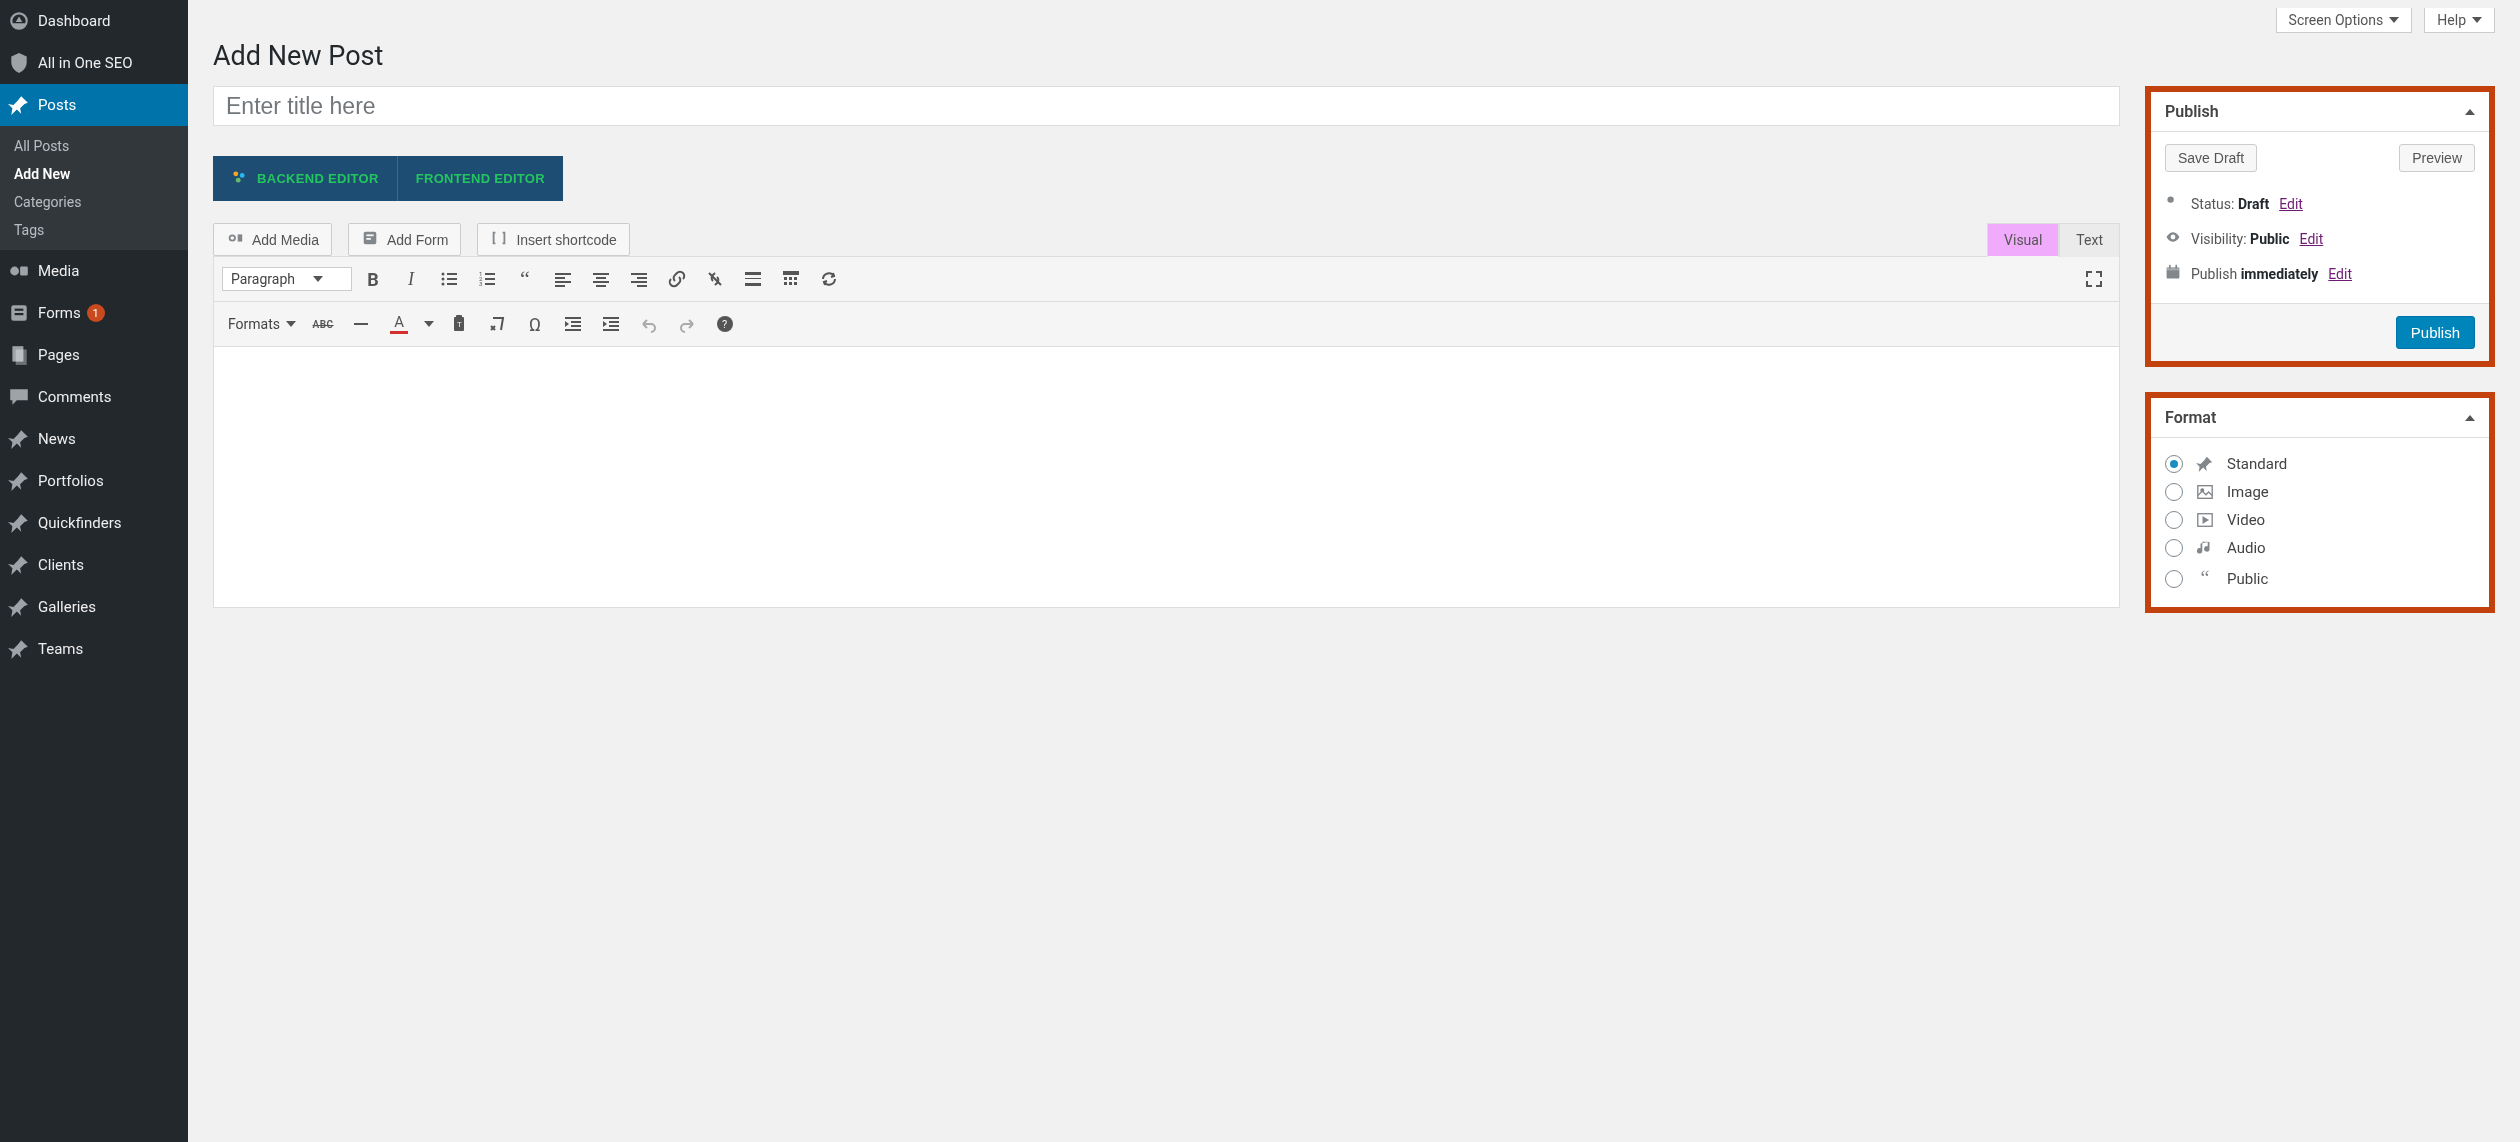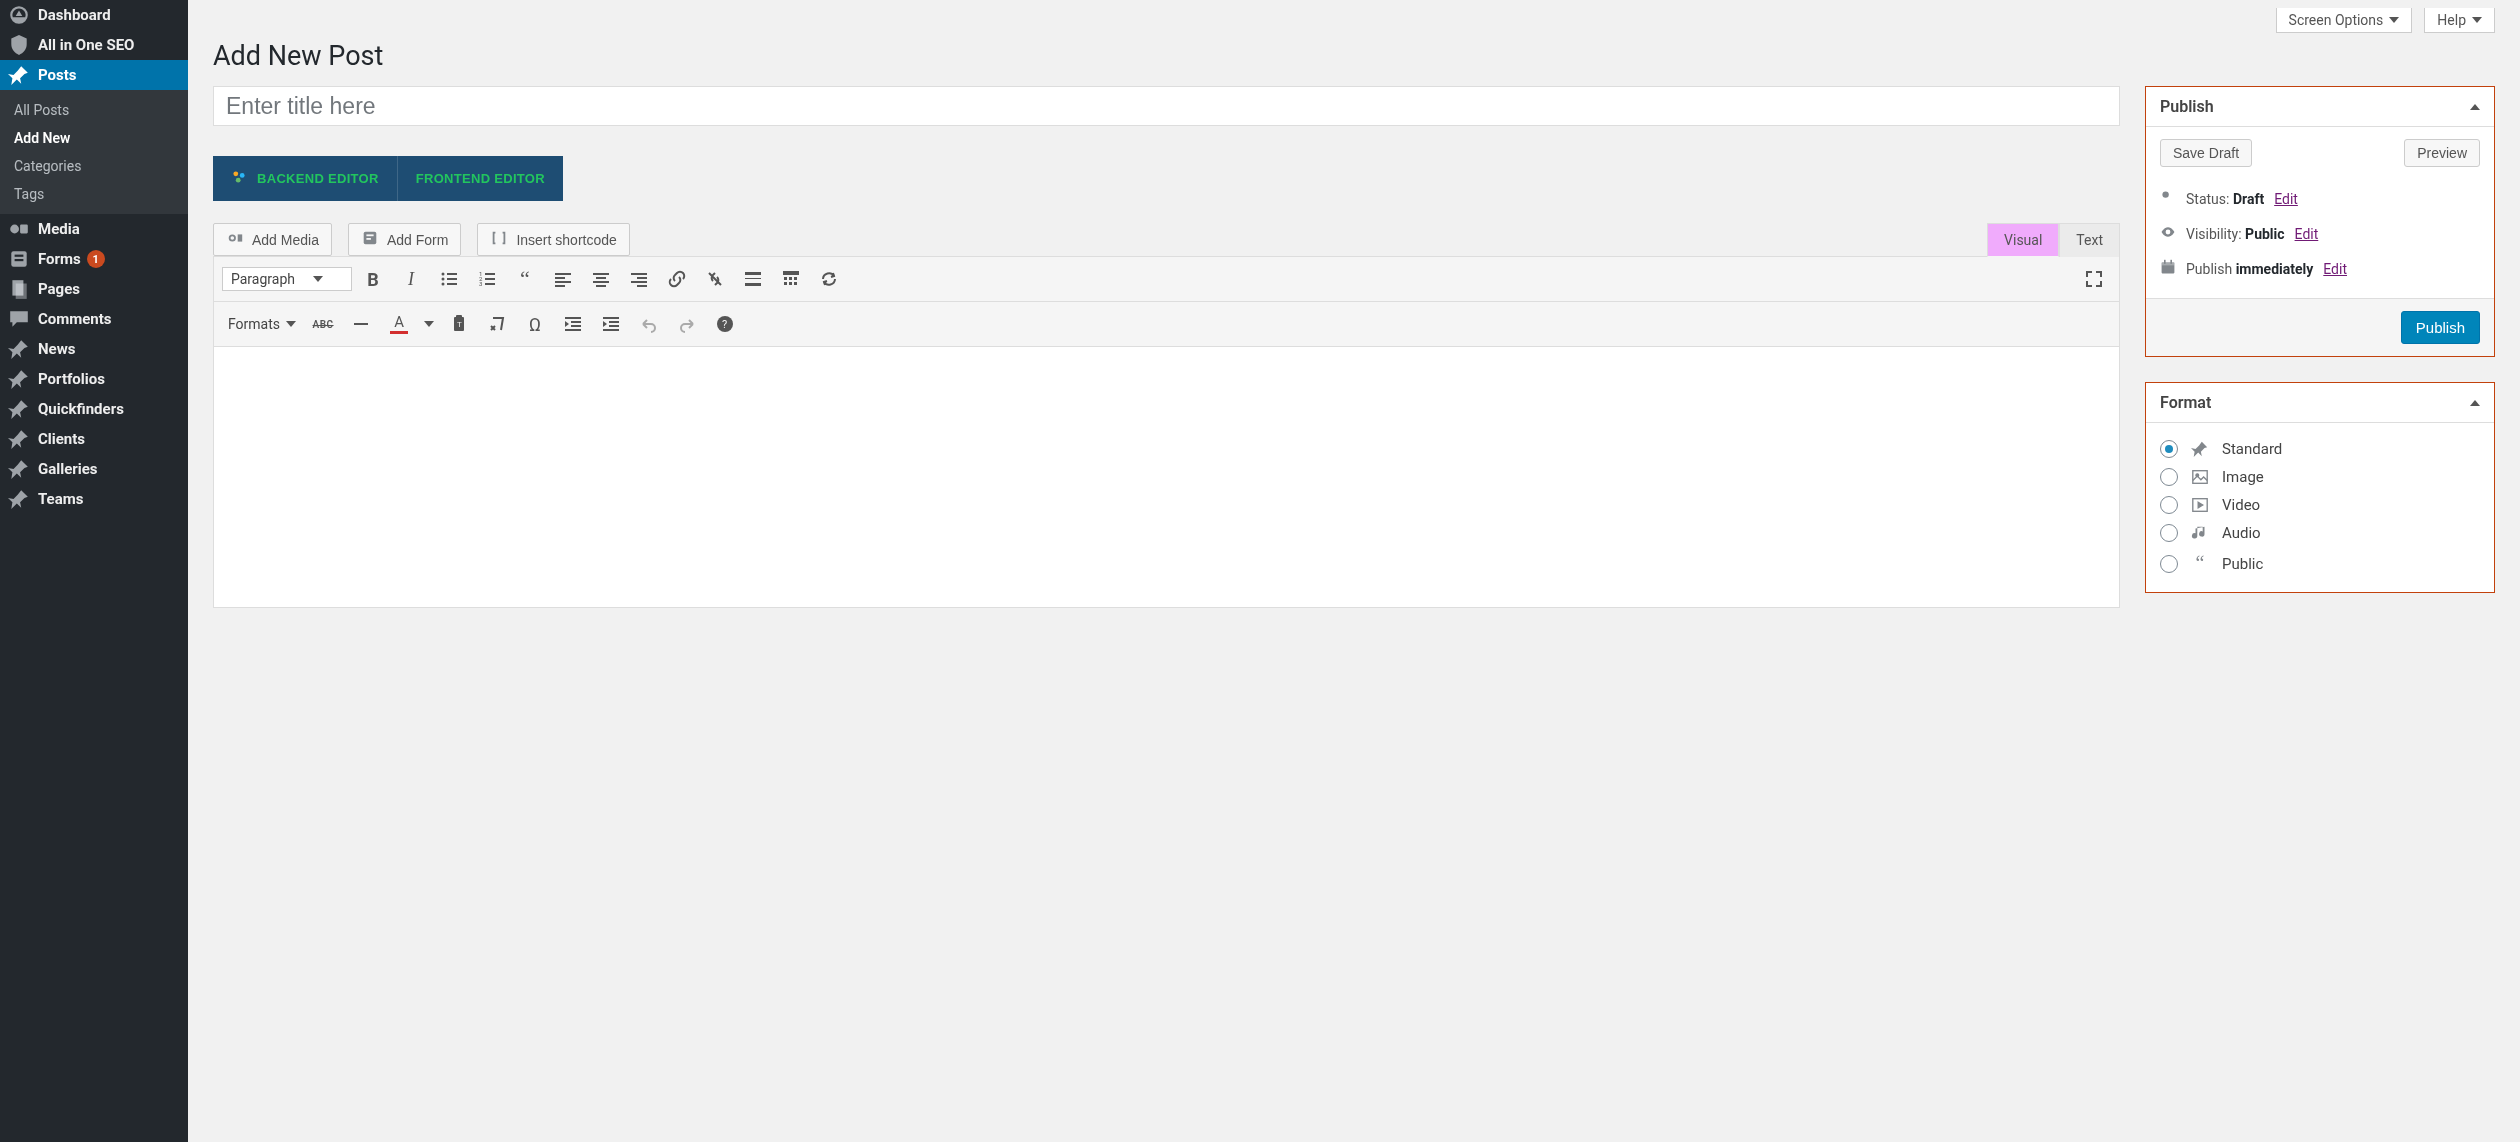--- a/index.html
+++ b/index.html
@@ -16,26 +16,25 @@
 .sidebar {
   width: 188px;
   background: #23282d;
   color: #eee;
   flex-shrink: 0;
   height: 100%;
 }
 .sidebar-item {
   display: flex;
   align-items: center;
-  padding: 4px 8px;
+  padding: 10px 8px;
   color: #eee;
   font-size: 15px;
   cursor: pointer;
   position: relative;
-  font-weight: bold;
 }
 .sidebar-item .icon {
   width: 22px;
   display: inline-flex;
   justify-content: center;
   margin-right: 8px;
   color: rgba(240,245,250,0.6);
 }
 .sidebar-item.active {
   background: #0073aa;
@@ -222,21 +221,21 @@
   cursor: pointer;
   color: #555;
   font-size: 18px;
 }
 .tb-btn svg { width: 20px; height: 20px; }
 .editor-canvas { min-height: 260px; background: #fff; }
 
 
 .panel {
   background: #fff;
-  border: 1px solid #c2410c;
+  border: 6px solid #c2410c;
   margin-bottom: 25px;
 }
 .panel-head {
   border-bottom: 1px solid #ddd;
   padding: 10px 14px;
   font-size: 16px;
   font-weight: 600;
   display: flex;
   align-items: center;
   justify-content: space-between;

